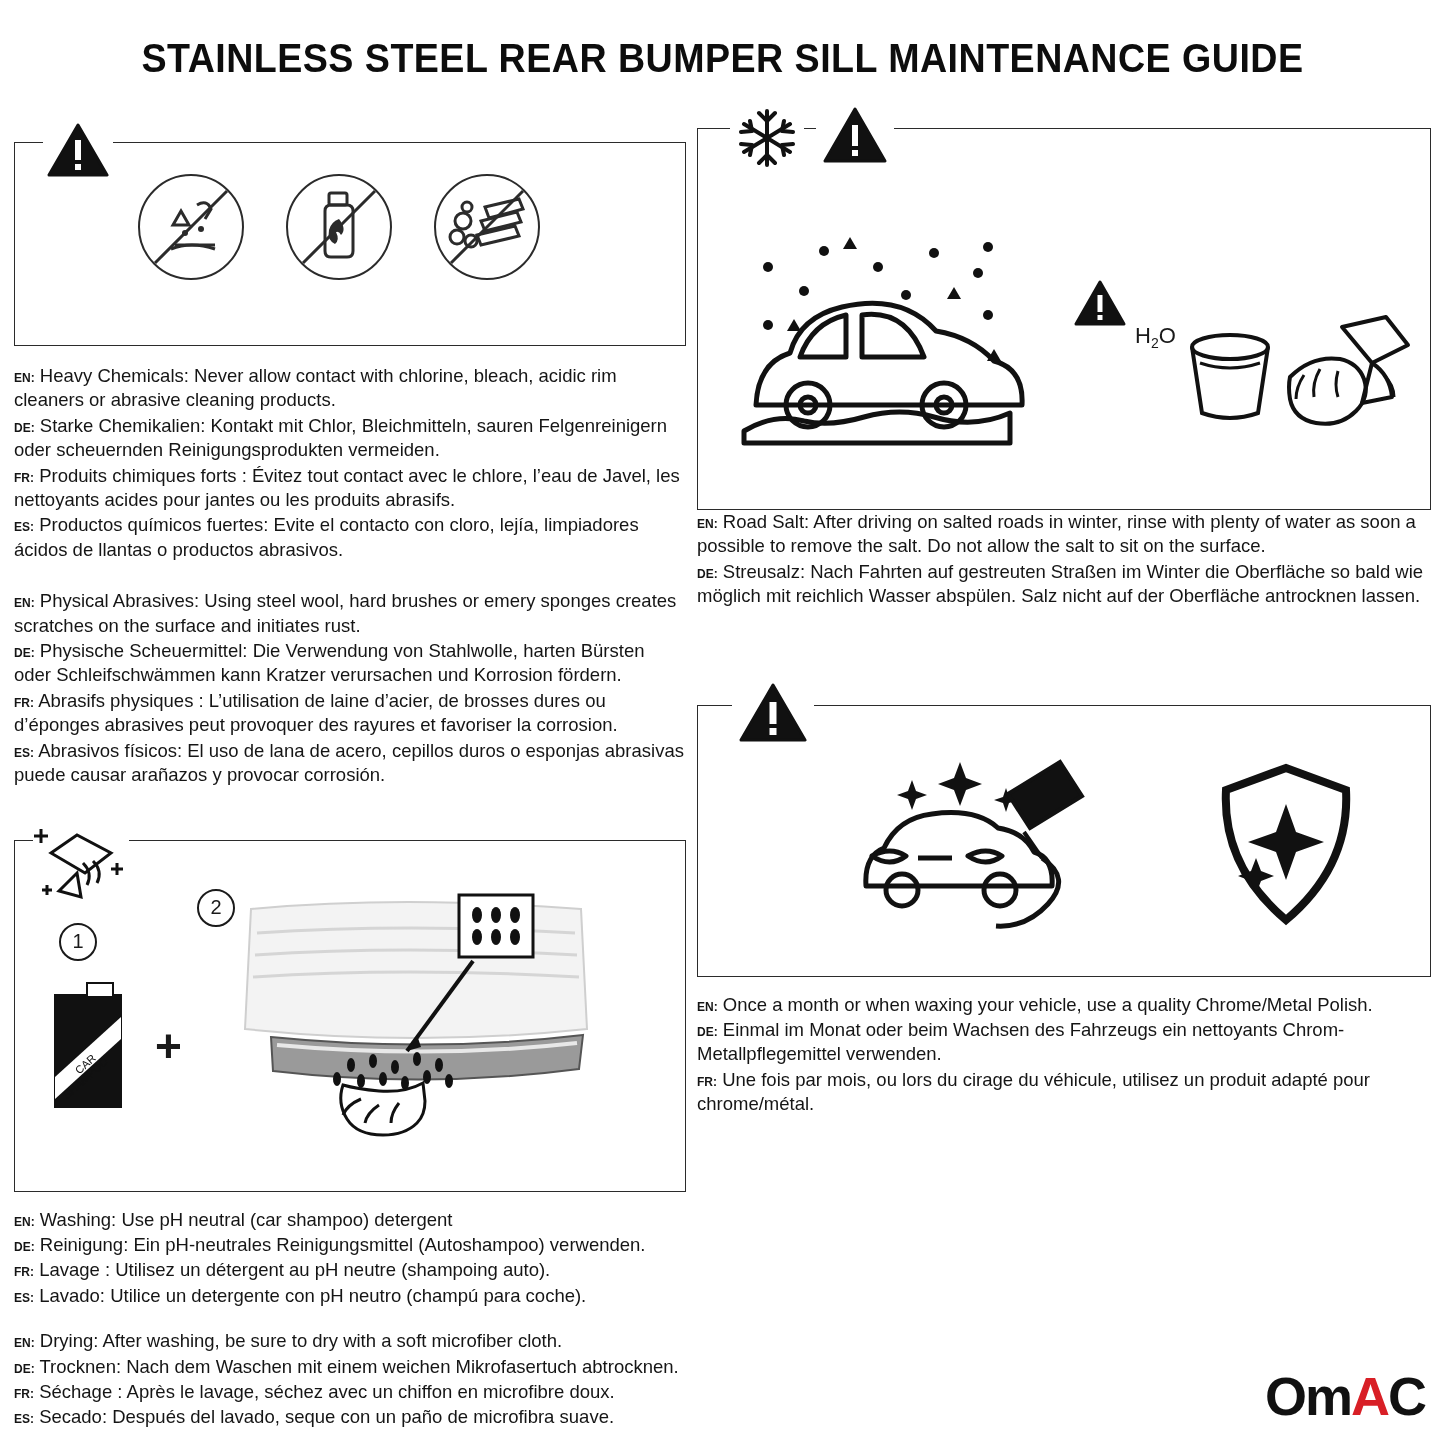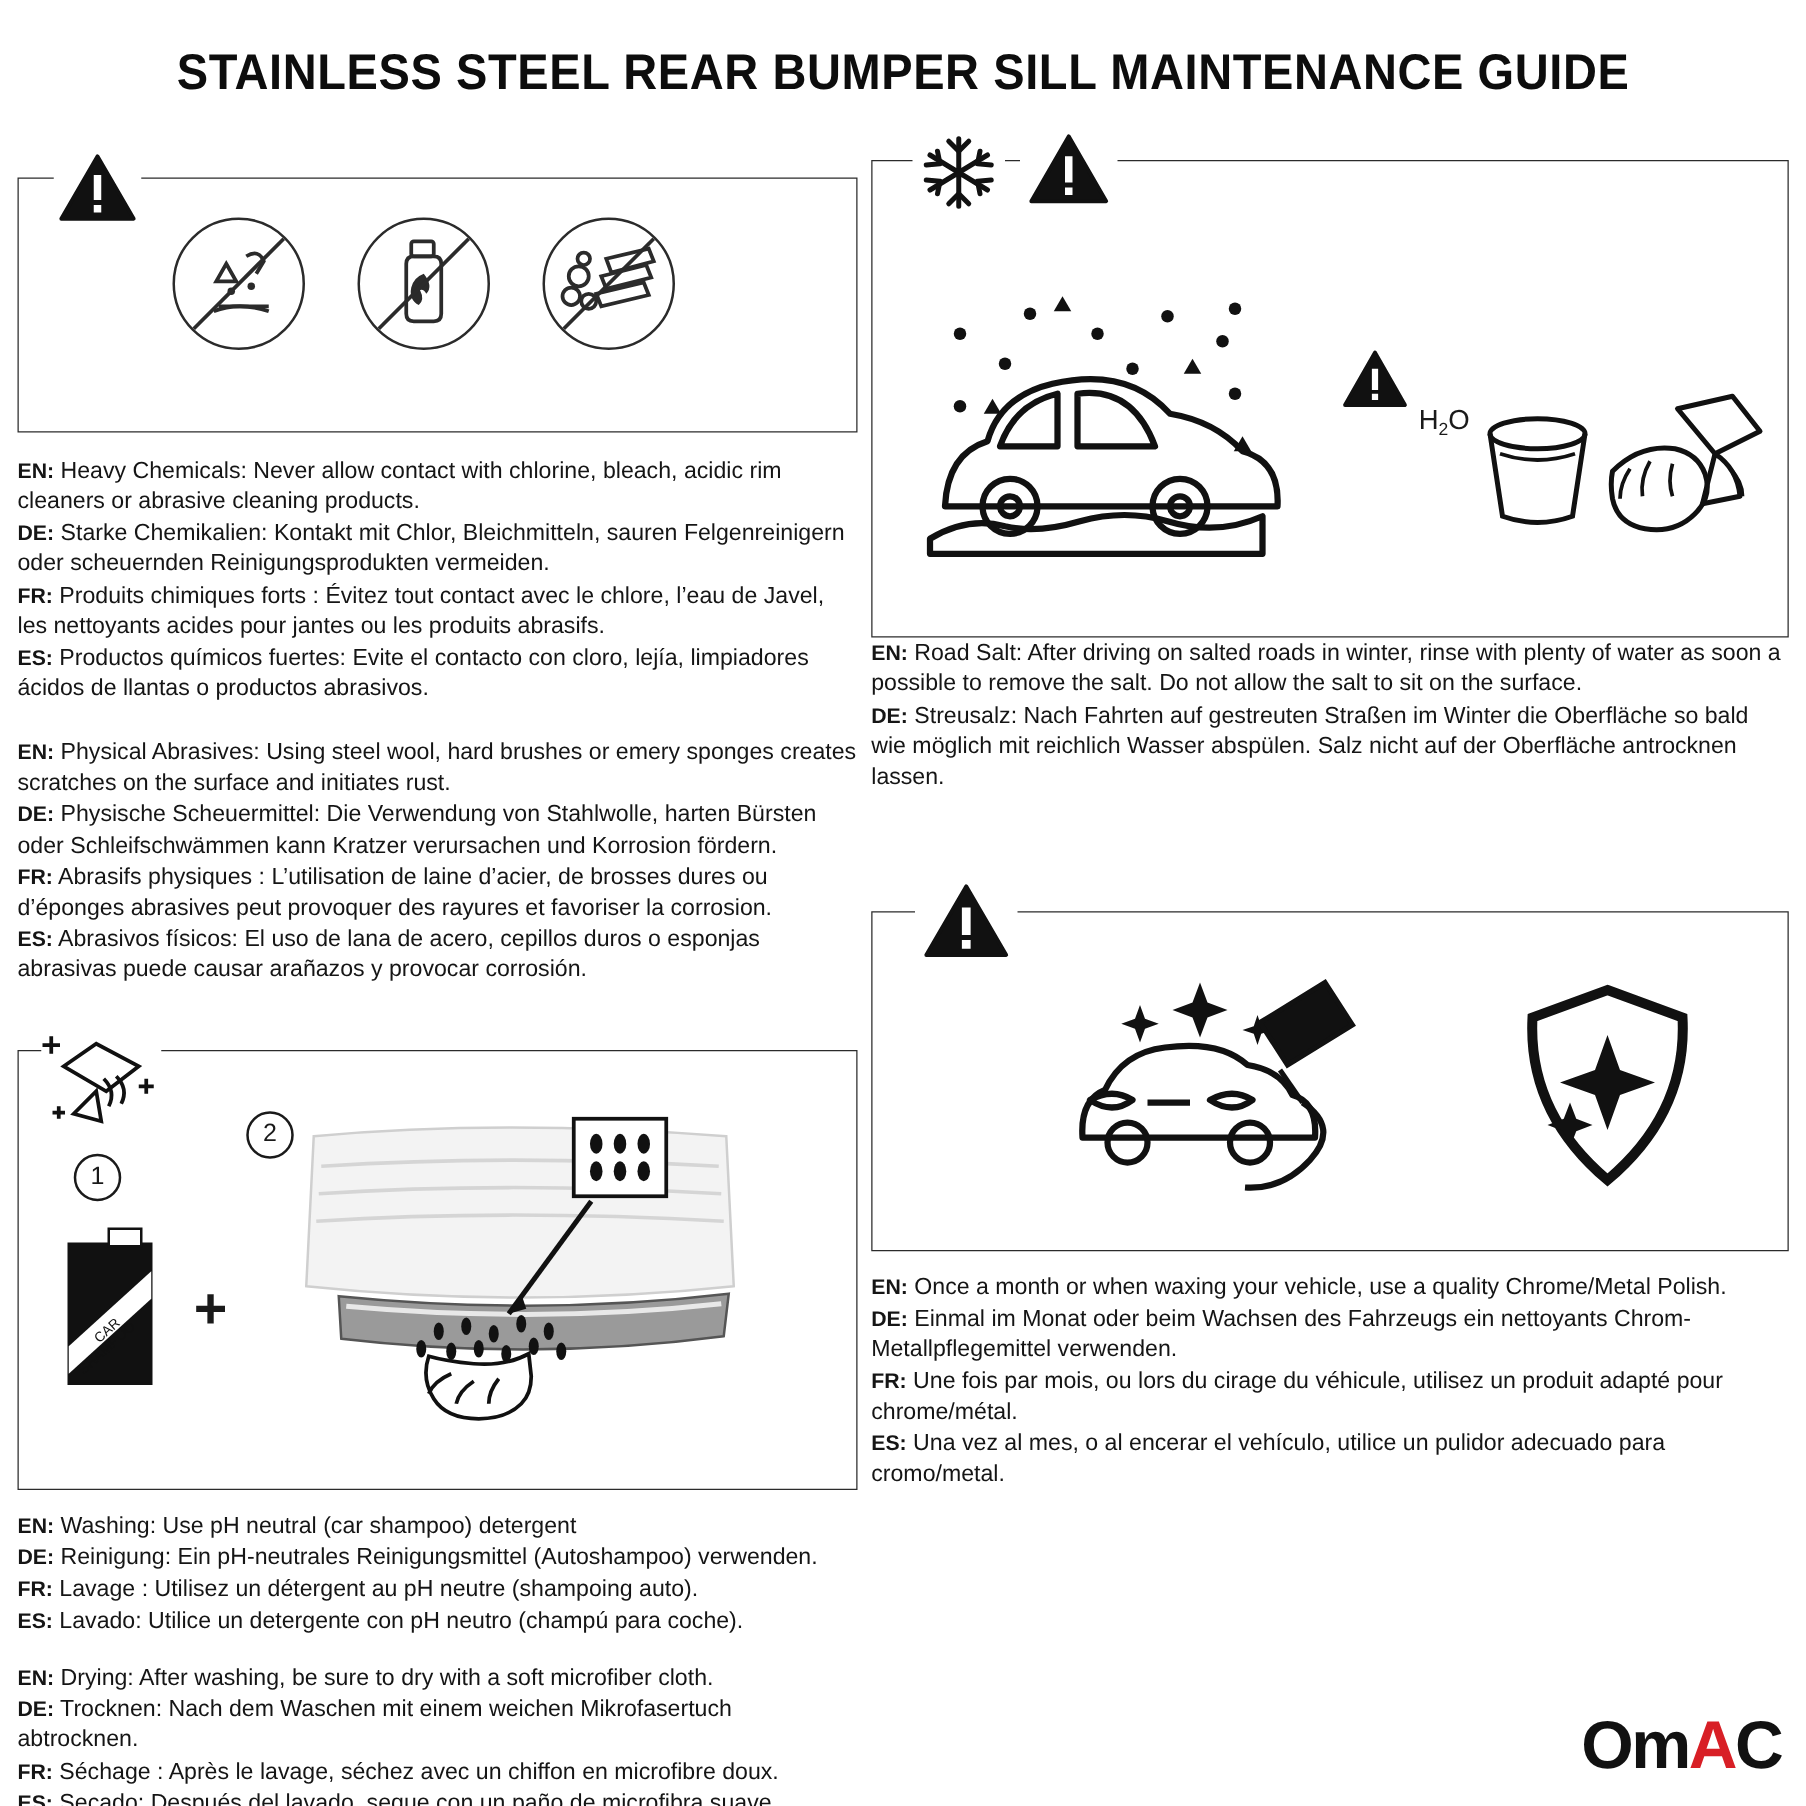--- a/index.html
+++ b/index.html
@@ -49,21 +49,21 @@
   }
   
   .txt {
     font-size: 18.5px;
     line-height: 1.32;
     color: #151515;
   }
   .txt p { margin: 0 0 1px 0; }
   .lang {
     font-weight: bold;
-    font-size: 17px;
+    font-size: 12px;
   }
   .blockgap { height: 26px; }
 
   
   svg { display: block; }
 
   
   #panel1 {
     height: 204px;
     margin-top: 24px;
@@ -478,22 +478,20 @@
         </div>
       </div>
 
       <div class="txt" style="margin-top:16px;">
         <p><span class="lang">EN:</span>
            <span>Once a month or when waxing your vehicle, use a quality Chrome/Metal Polish.</span></p>
         <p><span class="lang">DE:</span>
            <span>Einmal im Monat oder beim Wachsen des Fahrzeugs ein nettoyants Chrom-Metallpflegemittel verwenden.</span></p>
         <p><span class="lang">FR:</span>
            <span>Une fois par mois, ou lors du cirage du véhicule, utilisez un produit adapté pour chrome/métal.</span></p>
-        <p><span class="lang">ES:</span>
-           <span>Una vez al mes, o al encerar el vehículo, utilice un pulidor adecuado para cromo/metal.</span></p>
       </div>
     </div>
   </div>
 
   <div class="logo">
     <span class="o">O</span>
       <span class="m">m</span>
       <span class="a">A</span>
       <span class="c">C</span>
   </div>

